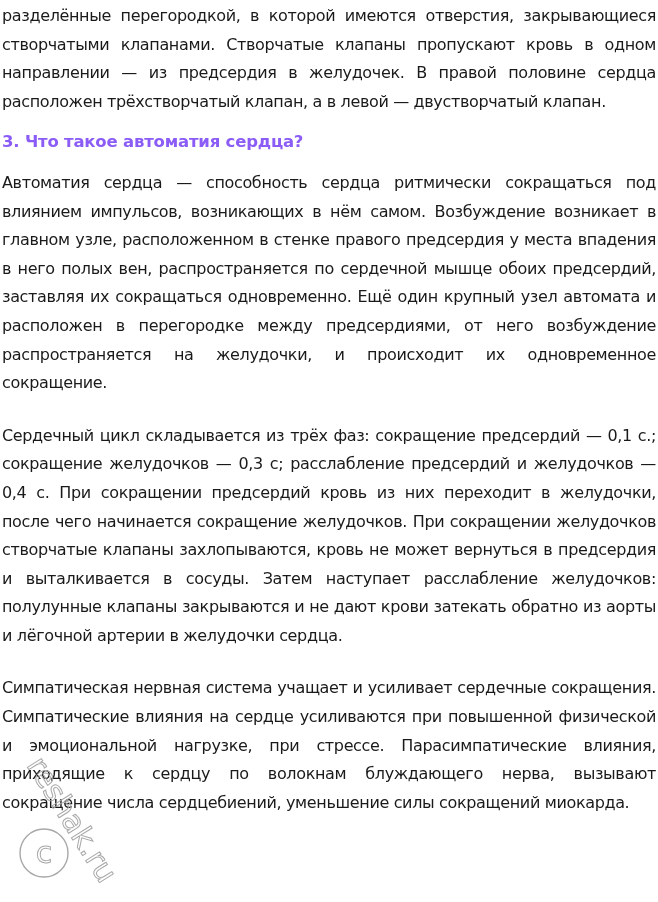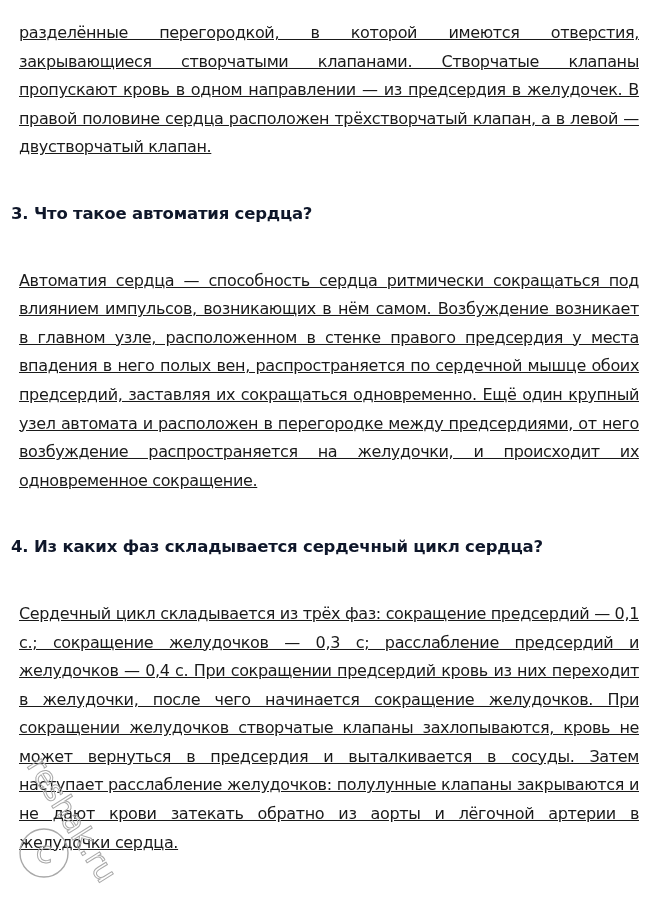--- a/index.html
+++ b/index.html
@@ -15,37 +15,36 @@
     font-family: "DejaVu Sans", sans-serif;
     color: #1a1a1a;
   }
   .page {
     position: absolute;
     left: 2px;
     top: 0;
     width: 654px;
   }
   p.body-text {
-    margin: 17px;
+    margin: 0;
     font-size: 16px;
     line-height: 28.6px;
     text-align: justify;
     letter-spacing: -0.35px;
     word-spacing: 0px;
     font-weight: normal;
-    text-decoration: underline;
   }
   .q-title {
-    margin: 9px;
+    margin: 0;
     font-size: 16.5px;
     line-height: 28.6px;
     font-weight: bold;
     text-align: justify;
     letter-spacing: -0.2px;
-    color: #0f172a;
+    color: #8b5cf6;
   }
   .gap-before-title { height: 12px; }
   .gap-after-title { height: 12px; }
 
   .watermark {
     position: absolute;
     left: 6px;
     top: 735px;
     width: 150px;
     height: 160px;
@@ -58,21 +57,20 @@
 <div class="page">
 
   <p class="body-text" style="padding-top:2px;">разделённые перегородкой, в которой имеются отверстия, закрывающиеся створчатыми клапанами. Створчатые клапаны пропускают кровь в одном направлении — из предсердия в желудочек. В правой половине сердца расположен трёхстворчатый клапан, а в левой — двустворчатый клапан.</p>
 
   <div class="gap-before-title"></div>
   <h3 class="q-title">3. Что такое автоматия сердца?</h3>
   <div class="gap-after-title"></div>
   <p class="body-text">Автоматия сердца — способность сердца ритмически сокращаться под влиянием импульсов, возникающих в нём самом. Возбуждение возникает в главном узле, расположенном в стенке правого предсердия у места впадения в него полых вен, распространяется по сердечной мышце обоих предсердий, заставляя их сокращаться одновременно. Ещё один крупный узел автомата и расположен в перегородке между предсердиями, от него возбуждение распространяется на желудочки, и происходит их одновременное сокращение.</p>
 
   <div class="gap-before-title"></div>
-  <h3 class="q-title">4. Из каких фаз складывается сердечный цикл сердца?</h3>
   <div class="gap-after-title"></div>
   <p class="body-text">Сердечный цикл складывается из трёх фаз: сокращение предсердий — 0,1 с.; сокращение желудочков — 0,3 с; расслабление предсердий и желудочков — 0,4 с. При сокращении предсердий кровь из них переходит в желудочки, после чего начинается сокращение желудочков. При сокращении желудочков створчатые клапаны захлопываются, кровь не может вернуться в предсердия и выталкивается в сосуды. Затем наступает расслабление желудочков: полулунные клапаны закрываются и не дают крови затекать обратно из аорты и лёгочной артерии в желудочки сердца.</p>
 
   <div class="gap-before-title"></div>
   <div class="gap-after-title"></div>
   <p class="body-text">Симпатическая нервная система учащает и усиливает сердечные сокращения. Симпатические влияния на сердце усиливаются при повышенной физической и эмоциональной нагрузке, при стрессе. Парасимпатические влияния, приходящие к сердцу по волокнам блуждающего нерва, вызывают сокращение числа сердцебиений, уменьшение силы сокращений миокарда.</p>
 
 </div>
 
 <div class="watermark">

